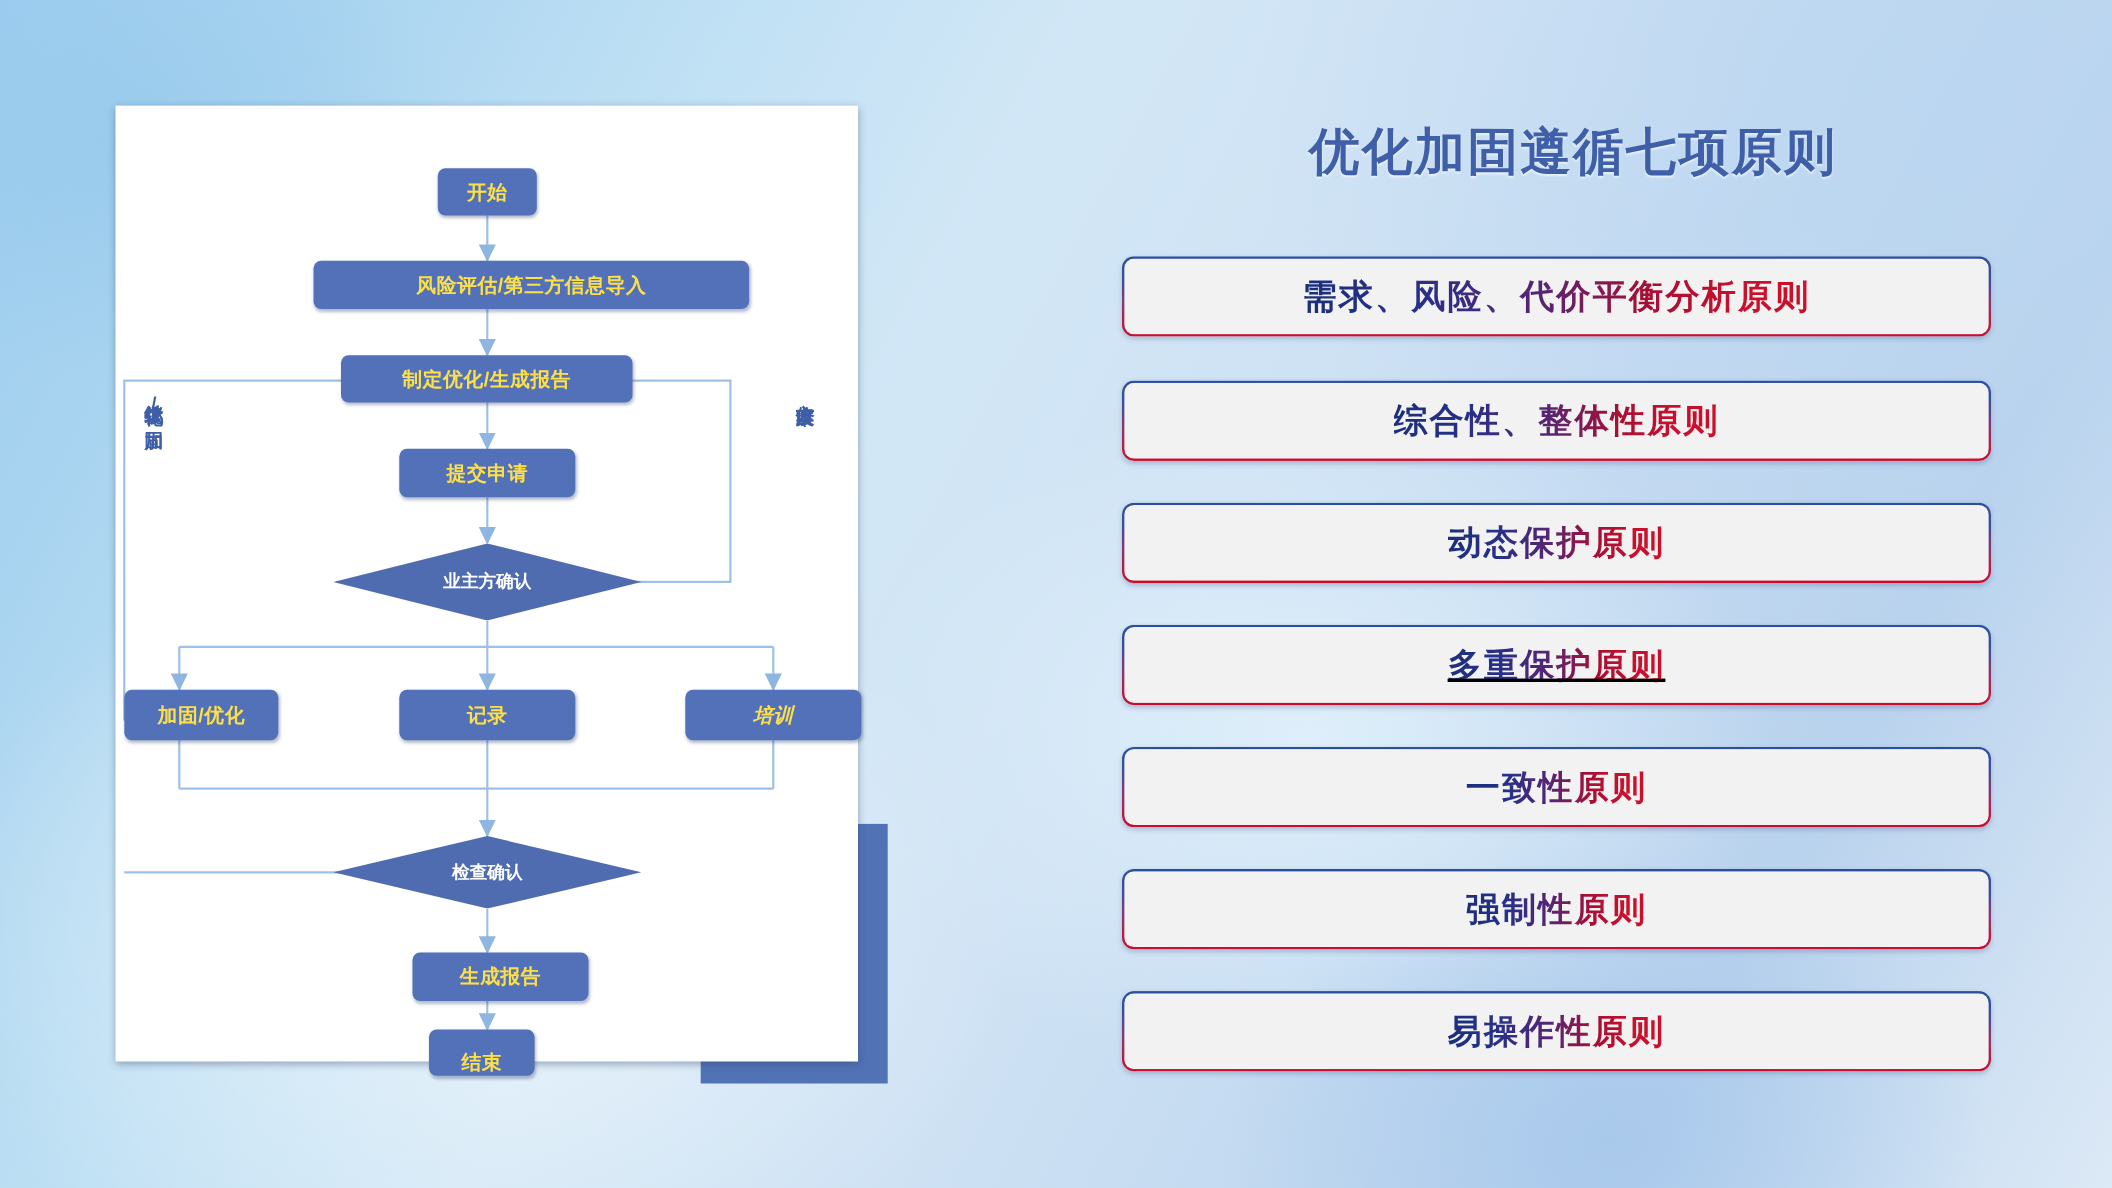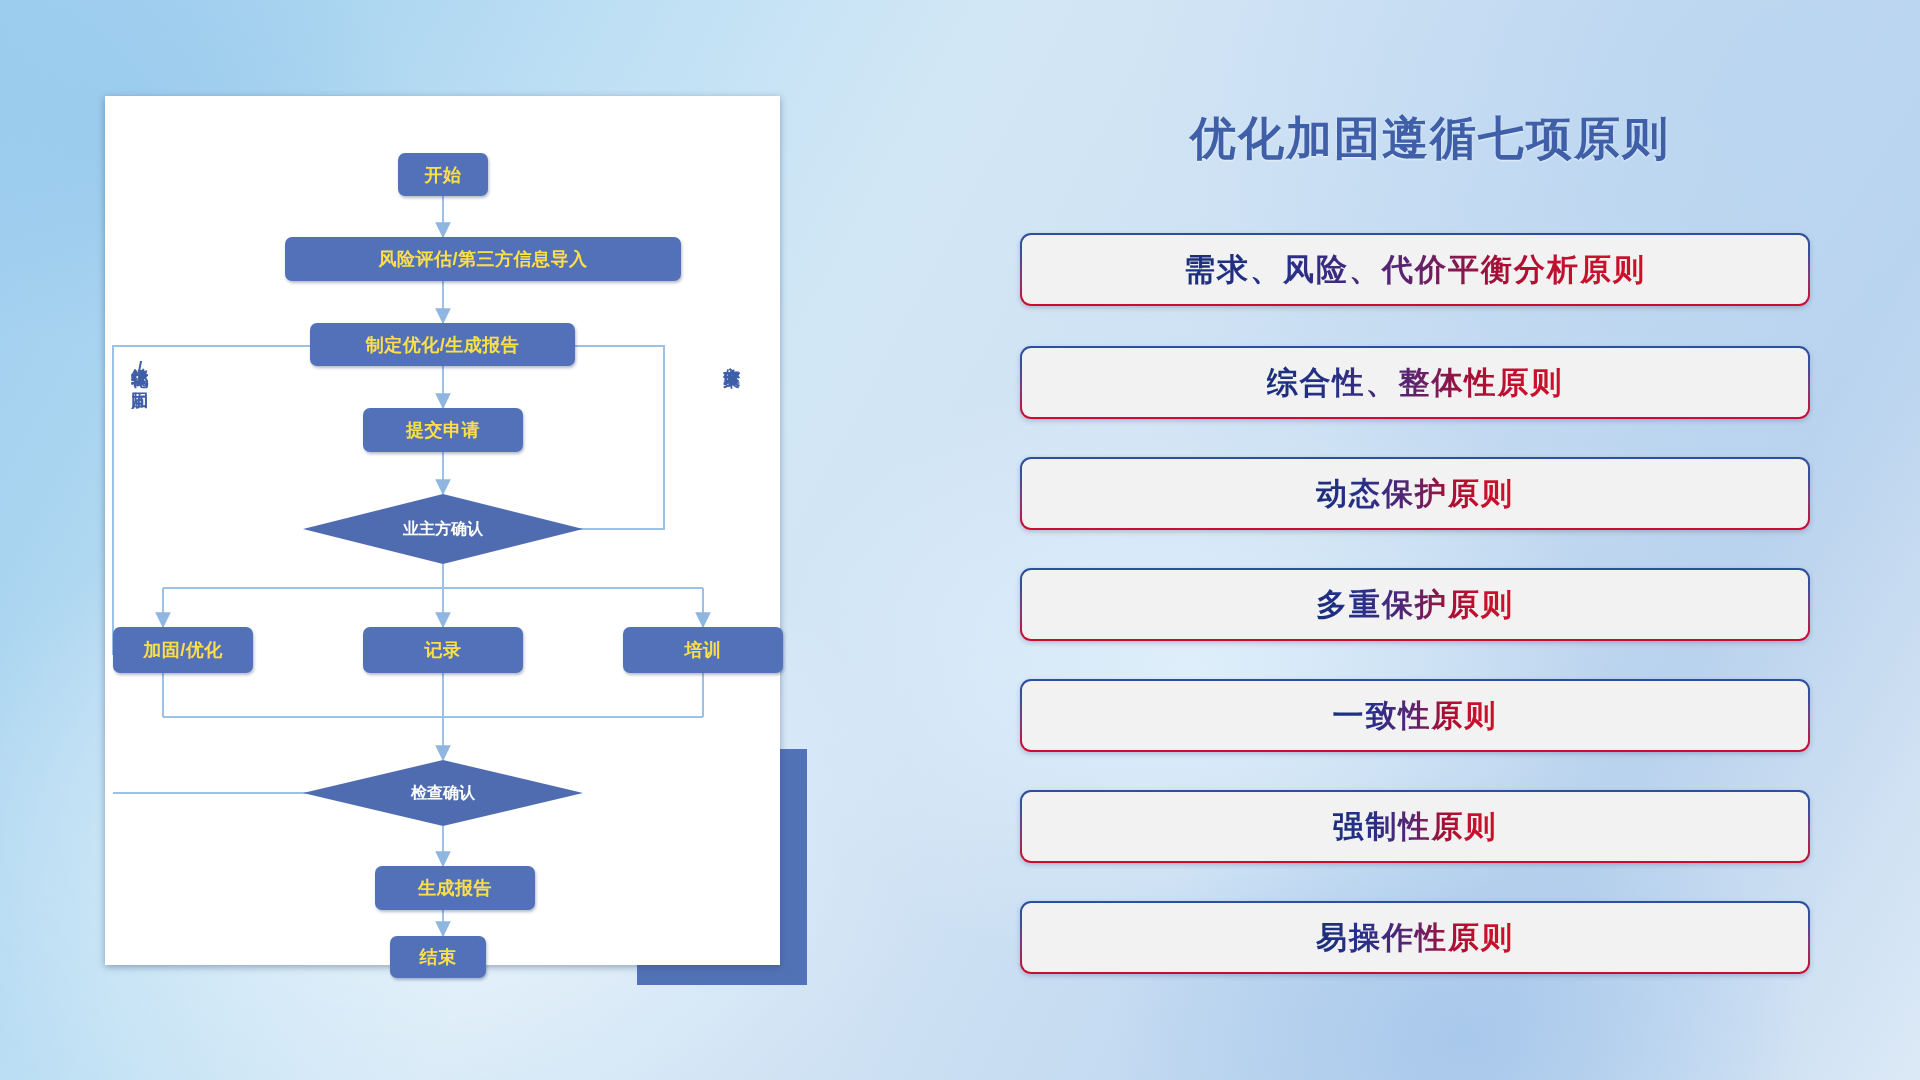--- a/index.html
+++ b/index.html
@@ -171,33 +171,33 @@
     </div>
 
     <div class="node" style="left:8px;top:531px;width:140px;height:46px;">
       <span>加固/优化</span>
     </div>
 
     <div class="node" style="left:258px;top:531px;width:160px;height:46px;">
       <span>记录</span>
     </div>
 
-    <div class="node" style="left:518px;top:531px;width:160px;height:46px;">
+    <div class="node" style="left:518px;top:531px;width:160px;height:46px;font-style:italic;">
       <span>培训</span>
     </div>
 
     <div class="diamond" style="left:198px;top:664px;width:280px;height:66px;">
       <span>检查确认</span>
     </div>
 
     <div class="node" style="left:270px;top:770px;width:160px;height:44px;">
       <span>生成报告</span>
     </div>
 
-    <div class="node" style="left:285px;top:840px;width:96px;height:42px;">
+    <div class="node" style="left:285px;top:840px;width:96px;height:42px;align-items:flex-end;">
       <span>结束</span>
     </div>
 
     <div class="vlabel" style="left:26px;top:258px;">继续优化/加固</div>
 
     <div class="vlabel" style="left:618px;top:258px;">方案修改</div>
 
   </div>
 </div>
 
@@ -210,21 +210,21 @@
   </div>
 
   <div class="principle" style="top:346px;">
     <span class="ptext">综合性、整体性原则</span>
   </div>
 
   <div class="principle" style="top:457px;">
     <span class="ptext">动态保护原则</span>
   </div>
 
-  <div class="principle" style="top:568px;">
+  <div class="principle" style="top:568px;text-decoration:underline;">
     <span class="ptext">多重保护原则</span>
   </div>
 
   <div class="principle" style="top:679px;">
     <span class="ptext">一致性原则</span>
   </div>
 
   <div class="principle" style="top:790px;">
     <span class="ptext">强制性原则</span>
   </div>

